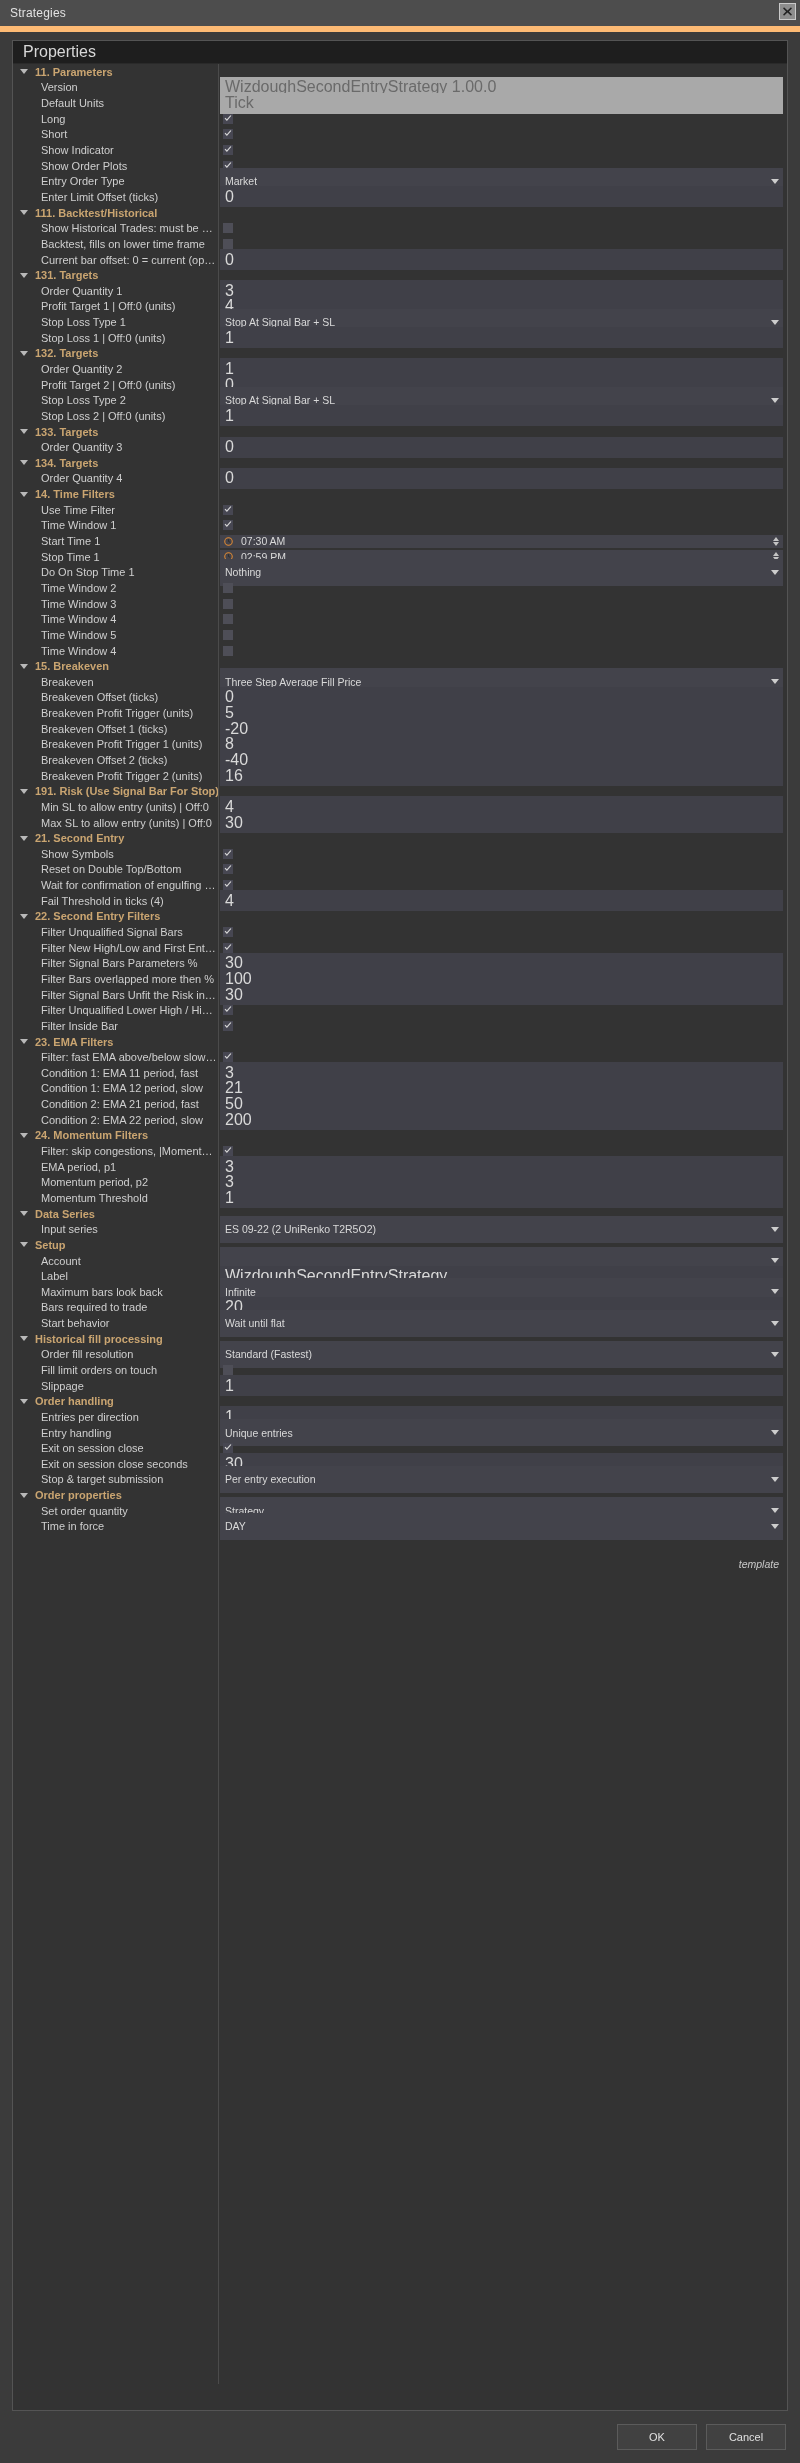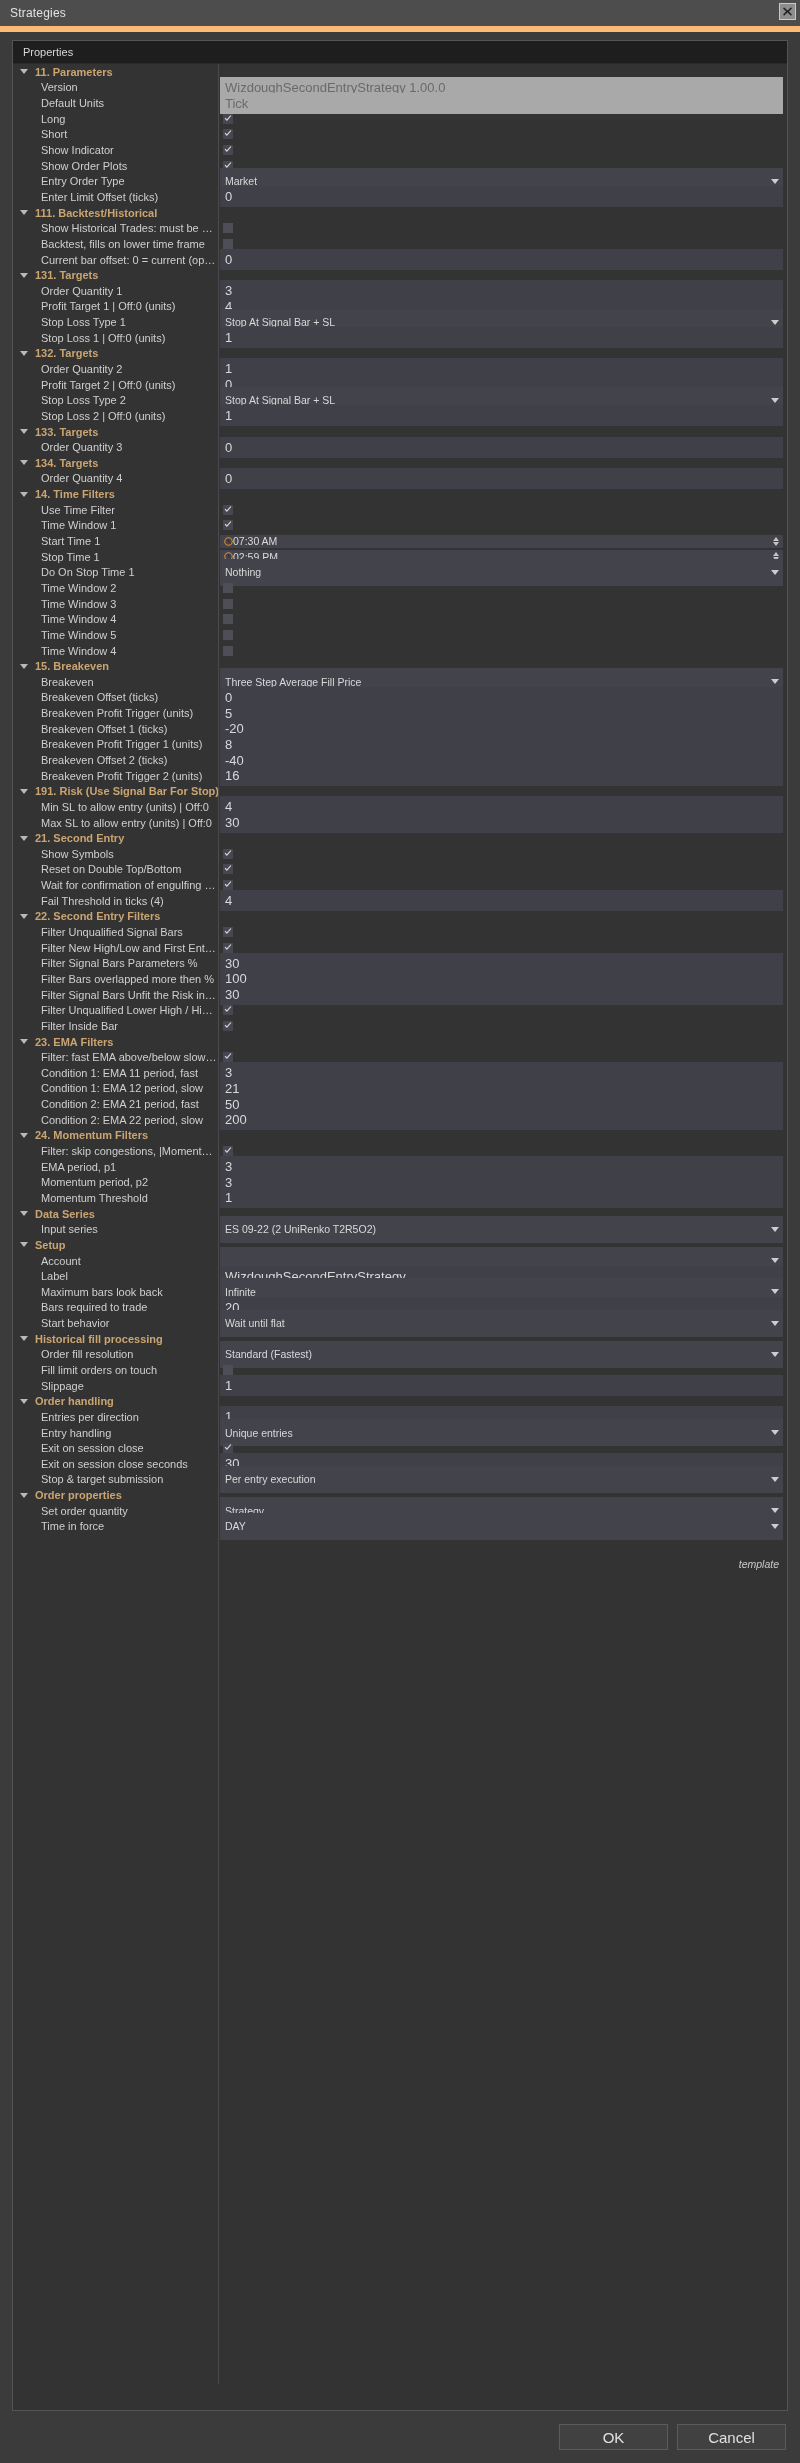--- a/index.html
+++ b/index.html
@@ -51,21 +51,21 @@
     display: flex; flex-direction: column;
     flex: 1 1 auto;
     min-height: 0;
     box-sizing: border-box;
   }
   .panel-header {
     background: #1e1e1e;
     height: 22px; min-height: 22px;
     display: flex; align-items: center;
     padding-left: 10px;
-    font-size: 11px;
+    font-size: 16px;
     color: #d8d8d8;
     border-bottom: 1px solid #2a2a2a;
   }
   .grid {
     flex: 1 1 auto;
     position: relative;
     overflow: hidden;
   }
   
   .col-sep {
@@ -119,21 +119,21 @@
     box-sizing: border-box;
   }
   
   .field {
     width: 100%; height: 21px;
     background: #404048;
     border: none;
     display: flex; align-items: center;
     padding: 0 5px;
     box-sizing: border-box;
-    font-size: 13px;
+    font-size: 16px;
     color: #d9d9d9;
     cursor: text;
     overflow: hidden;
     white-space: nowrap;
   }
   .field.readonly {
     background: #a9a9a9;
     color: #6a6a6a;
   }
   .combo {
@@ -172,21 +172,21 @@
     width: 100%; height: 13px;
     background: #43434b;
     display: flex; align-items: center;
     padding: 0 2px 0 4px;
     box-sizing: border-box;
     font-size: 10.5px;
     color: #d9d9d9;
     cursor: text;
     justify-content: space-between;
   }
-  .time-left { display:flex; align-items:center; gap:0; }
+  .time-left { display:flex; align-items:center; gap:8px; }
   .spin {
     display: flex; flex-direction: column;
     justify-content: center; align-items: center;
     gap: 1px; margin-right: 2px;
   }
   .spin .up {
     width:0;height:0;border-left:3px solid transparent;border-right:3px solid transparent;
     border-bottom:4px solid #c4c4c4; cursor:pointer;
   }
   .spin .dn {
@@ -209,25 +209,25 @@
     color: #c9c9c9;
   }
   .btnbar {
     height: 52px; min-height: 52px;
     display: flex; align-items: center; justify-content: flex-end;
     padding-right: 14px;
     gap: 9px;
     box-sizing: border-box;
   }
   .btn {
-    width: 109px; height: 26px;
+    width: 80px; height: 26px;
     background: #414141;
     border: 1px solid #5b5b5b;
     color: #e0e0e0;
-    font-size: 15px;
+    font-size: 11px;
     display: flex; align-items: center; justify-content: center;
     cursor: pointer;
     box-sizing: border-box;
   }
 </style>
 </head>
 <body>
 
 <div class="window">
 

